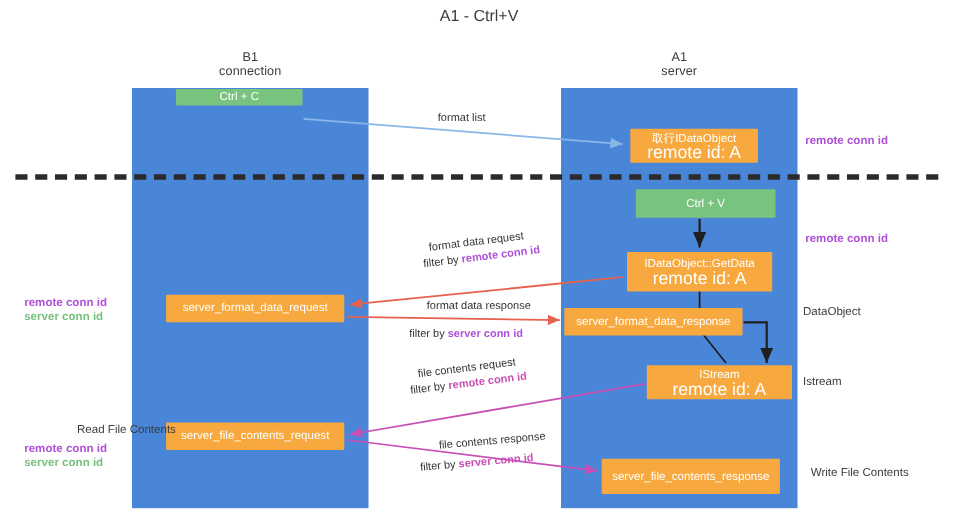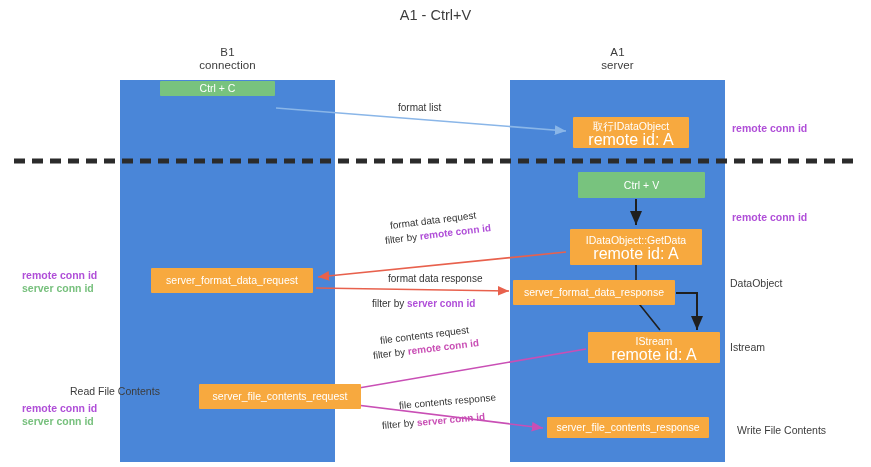--- a/index.html
+++ b/index.html
@@ -43,22 +43,22 @@
   .node.orange{background:#f7a93f;}
   .node .l2{font-size:16px;}
 
   #n-ctrlc{left:160px;top:81px;width:115px;height:15px;}
   #n-ctrlv{left:578px;top:172px;width:127px;height:26px;}
   #n-idataobject{left:573px;top:117px;width:116px;height:31px;}
   #n-getdata{left:570px;top:229px;width:132px;height:36px;}
   #n-sfdreq{left:151px;top:268px;width:162px;height:25px;}
   #n-sfdres{left:513px;top:280px;width:162px;height:25px;}
   #n-istream{left:588px;top:332px;width:132px;height:31px;}
-  #n-sfcreq{left:151px;top:384px;width:162px;height:25px;margin-left:48px;}
-  #n-sfcres{left:547px;top:417px;width:162px;height:21px;}
+  #n-sfcreq{left:151px;top:384px;width:162px;height:25px;}
+  #n-sfcres{left:547px;top:417px;width:162px;height:32px;}
 
   
   .side{position:absolute;font-size:10.5px;line-height:13px;}
   .purple{color:#b04fd8;font-weight:bold;}
   .green-t{color:#77c07d;font-weight:bold;}
   .plain{color:#3c3c3c;}
 
   #s-remote1{left:732px;top:122px;}
   #s-remote2{left:732px;top:211px;}
   #s-dataobject{left:730px;top:252px;margin-top:25px;}

